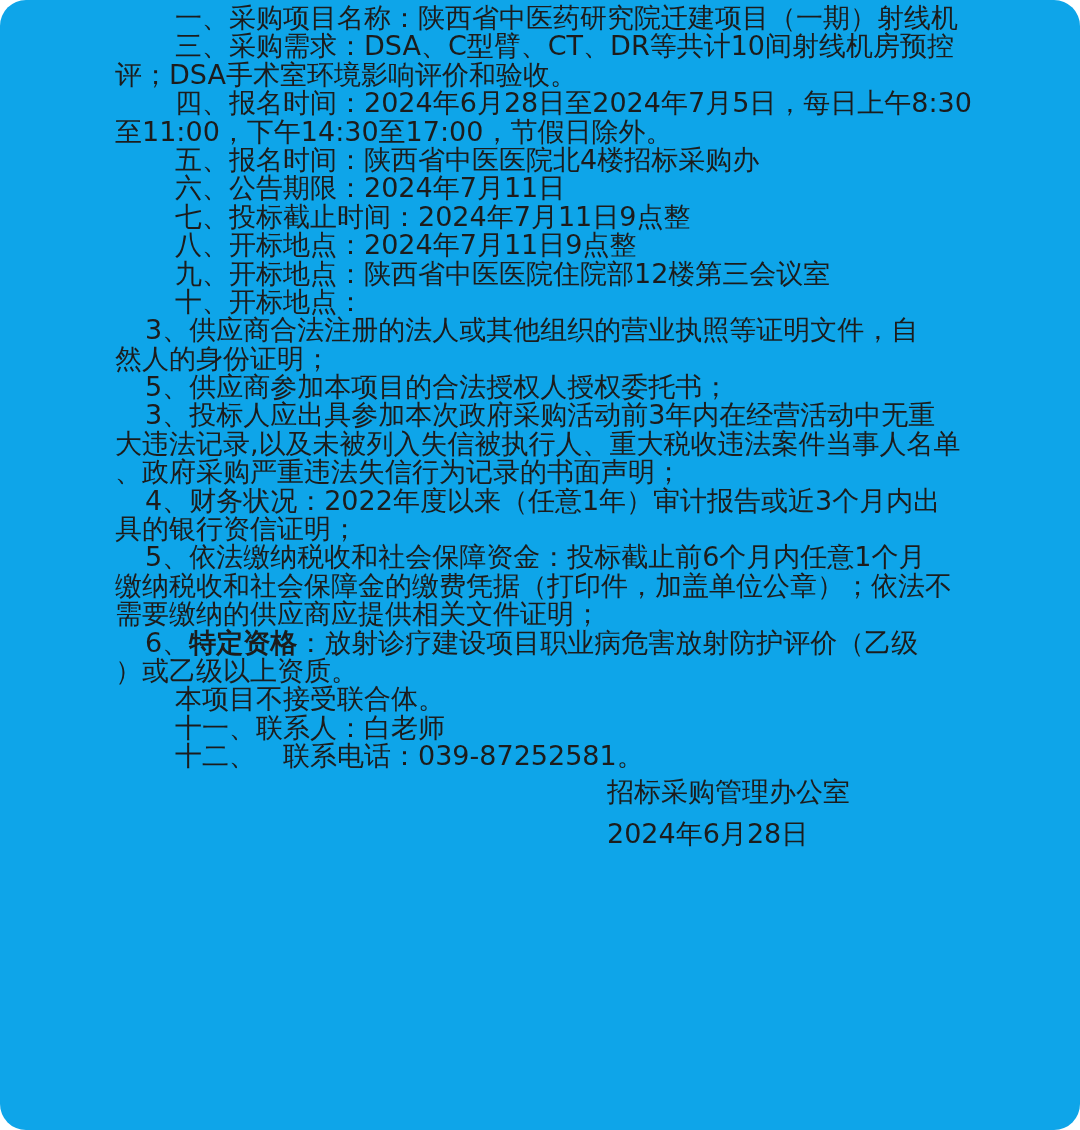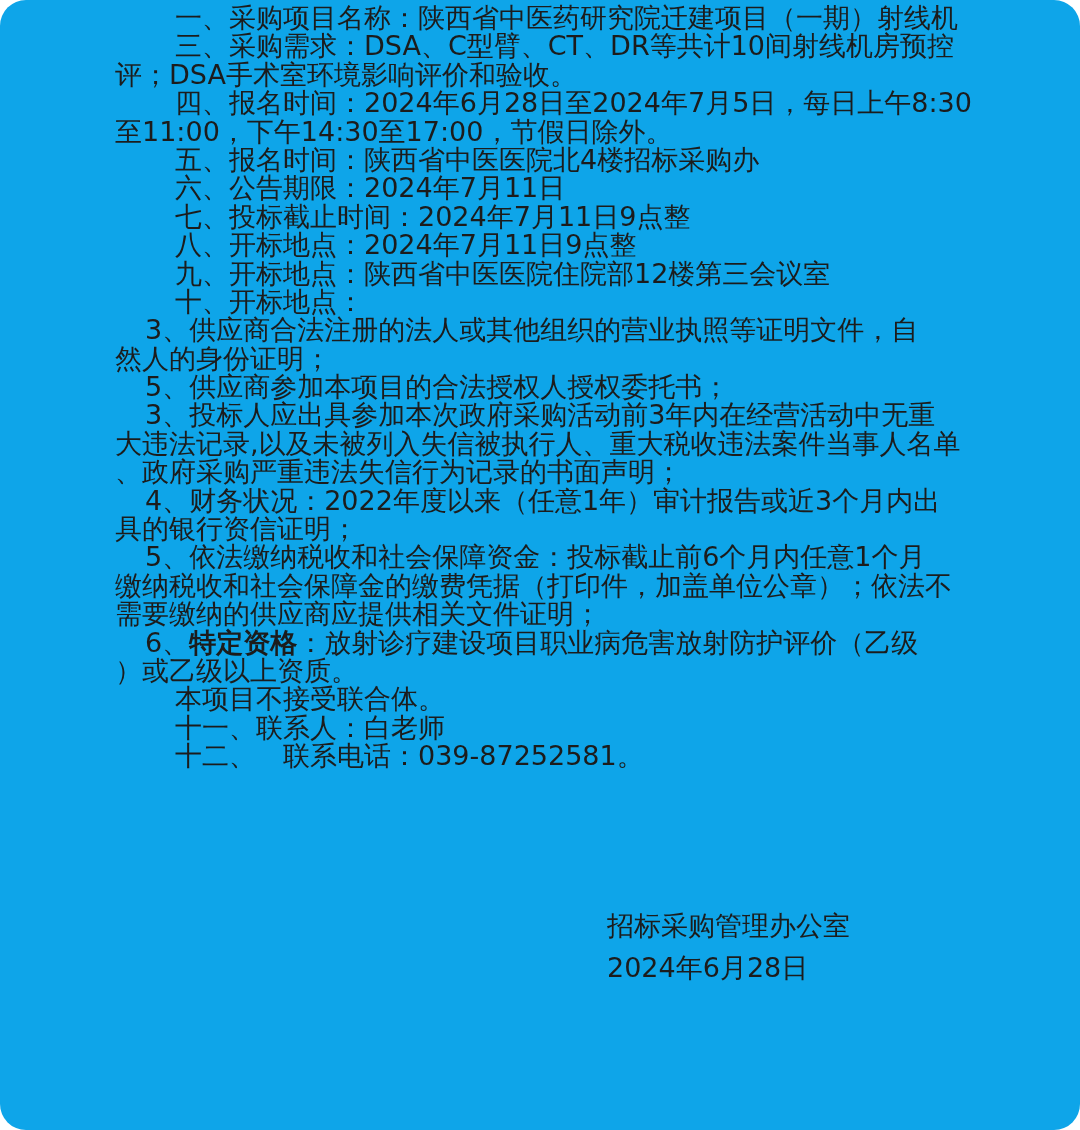--- a/index.html
+++ b/index.html
@@ -19,21 +19,20 @@
   }
   .notice-line {
     height: 28.4px;
     line-height: 28.4px;
     white-space: nowrap;
   }
   .indent-cjk { padding-left: 60px; }   
   .indent-num { padding-left: 30px; }   
   .notice-line b { font-weight: bold; font-family: Liberation Serif, serif; }
   .signature-block {
-    margin-top: 134px;
     padding-left: 607px;
     font-size: 27px;
     line-height: 42px;
   }
   .signature-line {
     height: 42px;
     line-height: 42px;
     white-space: nowrap;
   }
 </style>

